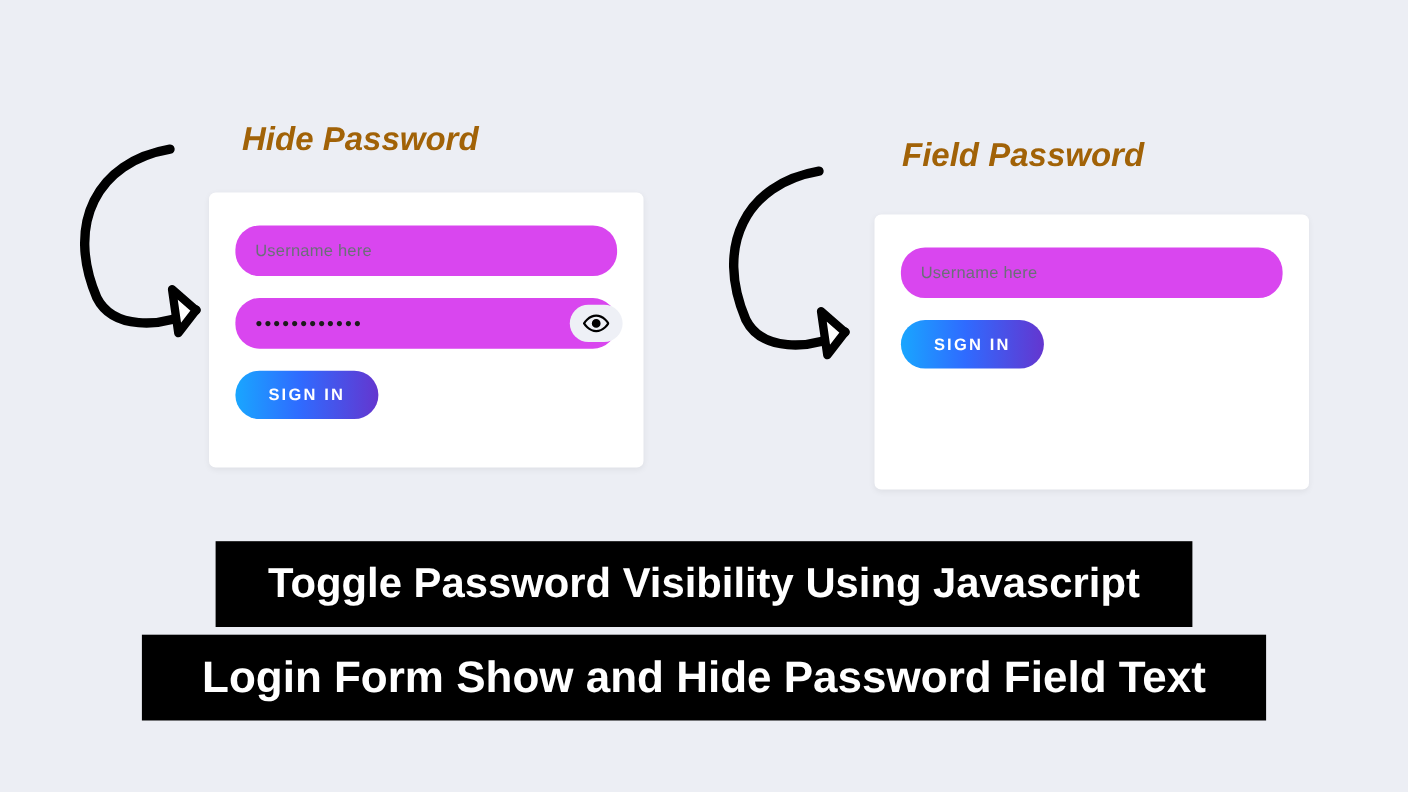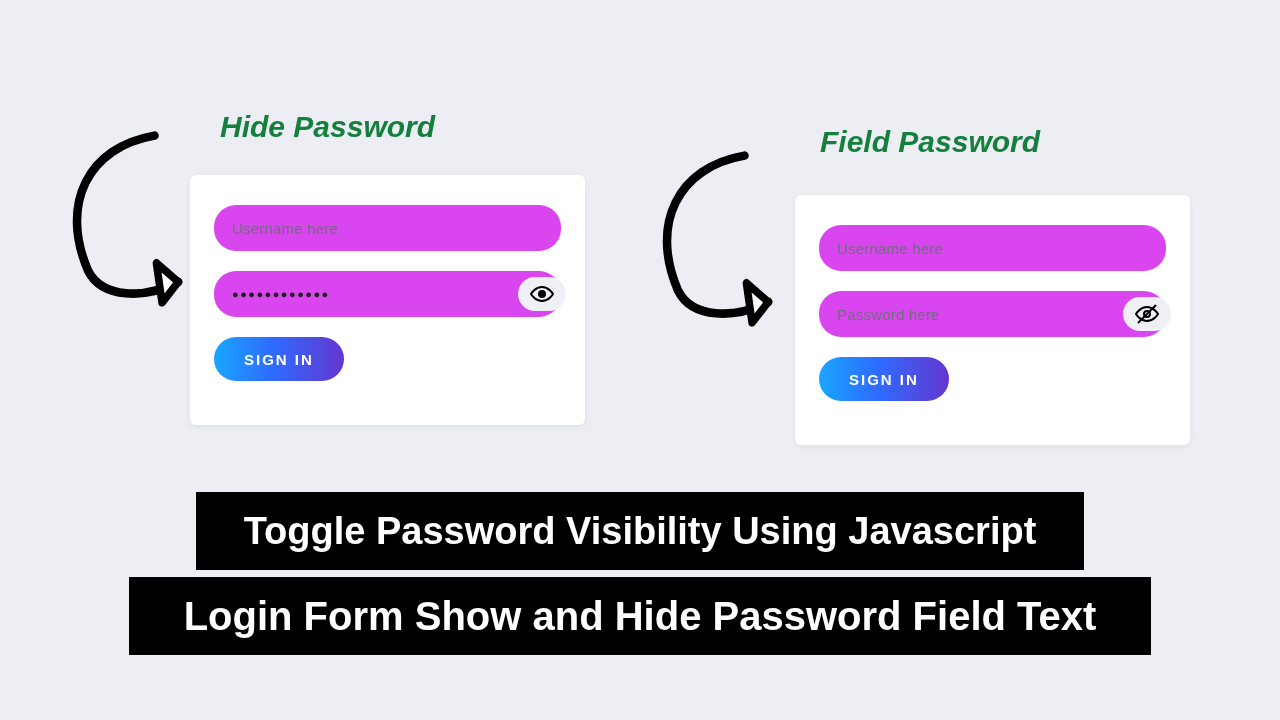--- a/index.html
+++ b/index.html
@@ -10,21 +10,21 @@
     font-family: Arial, Helvetica, sans-serif;
     overflow: hidden;
     position: relative;
   }
 
   .panel-heading {
     position: absolute;
     font-weight: 700;
     font-style: italic;
     font-size: 30px;
-    color: #15803d;
+    color: #a16207;
   }
   .heading-left  { top: 110px; left: 220px; }
   .heading-right { top: 125px; left: 820px; }
 
   .login-card {
     position: absolute;
     width: 395px;
     height: 250px;
     background: #ffffff;
     border-radius: 6px;
@@ -139,27 +139,17 @@
       </svg>
     </span>
   </div>
   <button class="signin-btn">SIGN IN</button>
 </div>
 
 <div class="login-card card-right">
   <div class="field">
     <input type="text" placeholder="Username here" style="">
   </div>
-  <div class="field">
-    <input type="text" placeholder="Password here" style="">
-    <span class="eye-btn">
-      <svg viewBox="0 0 24 24" fill="none" stroke="#000" stroke-width="2">
-        <path d="M1 12s4-7 11-7 11 7 11 7-4 7-11 7S1 12 1 12z"></path>
-        <circle cx="12" cy="12" r="3"></circle>
-        <line x1="3" y1="21" x2="21" y2="3"></line>
-      </svg>
-    </span>
-  </div>
   <button class="signin-btn">SIGN IN</button>
 </div>
 
 <div class="banner banner-1">Toggle Password Visibility Using Javascript</div>
 <div class="banner banner-2">Login Form Show and Hide Password Field Text</div>
 
 </body></html>

